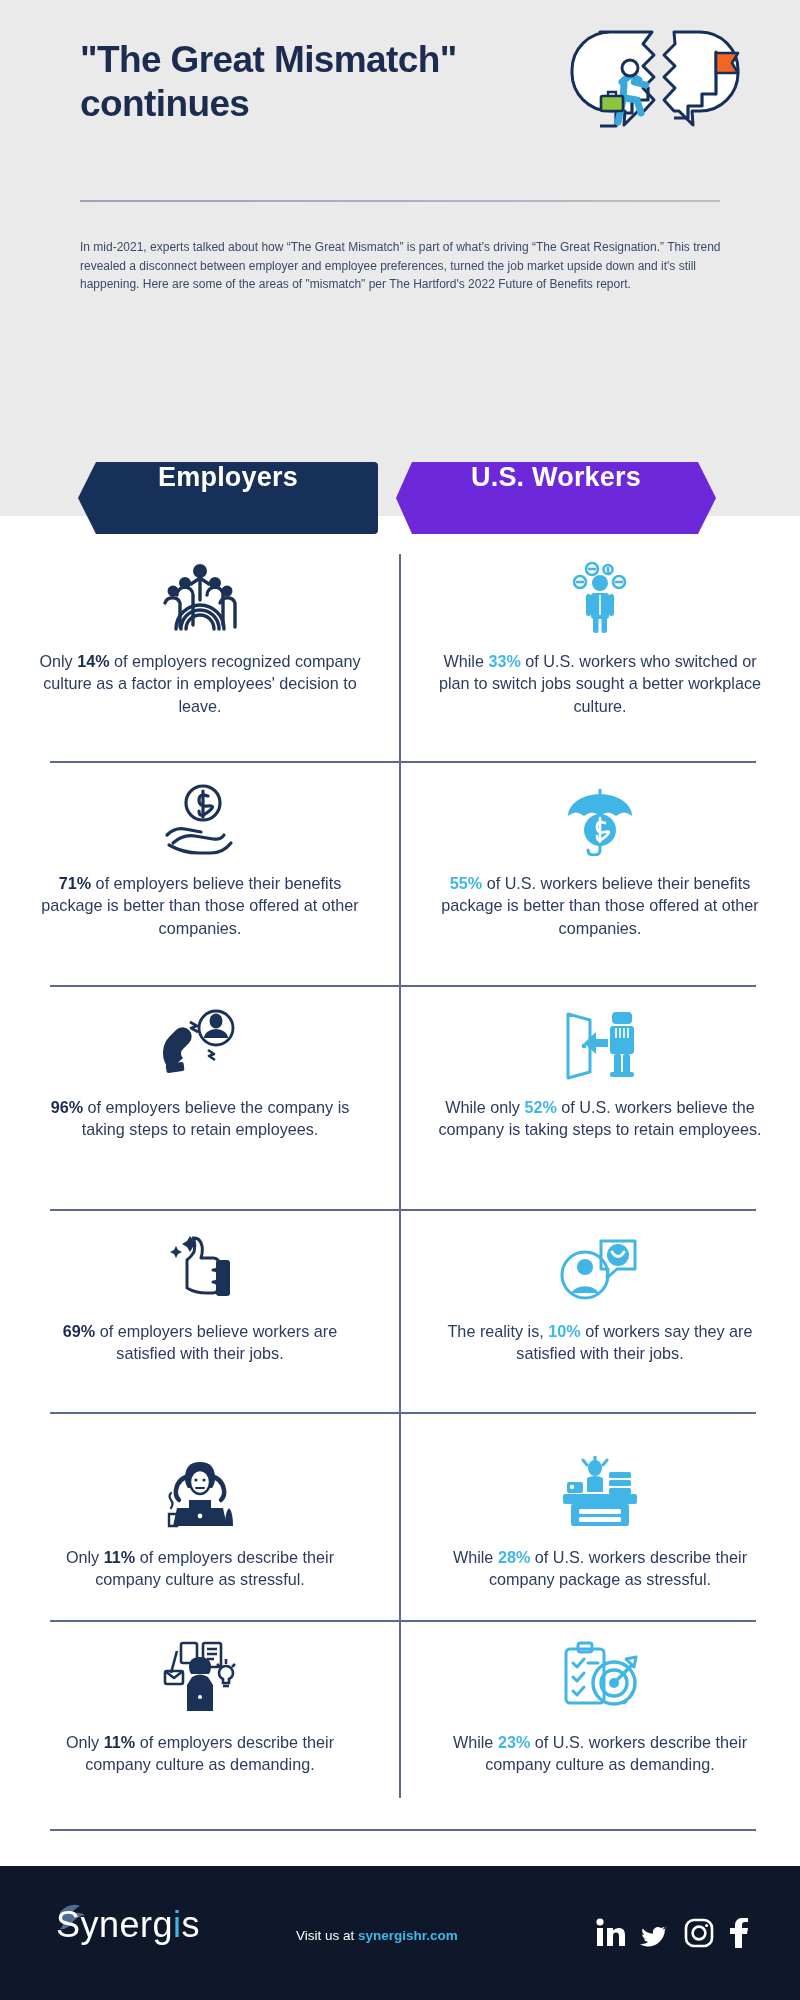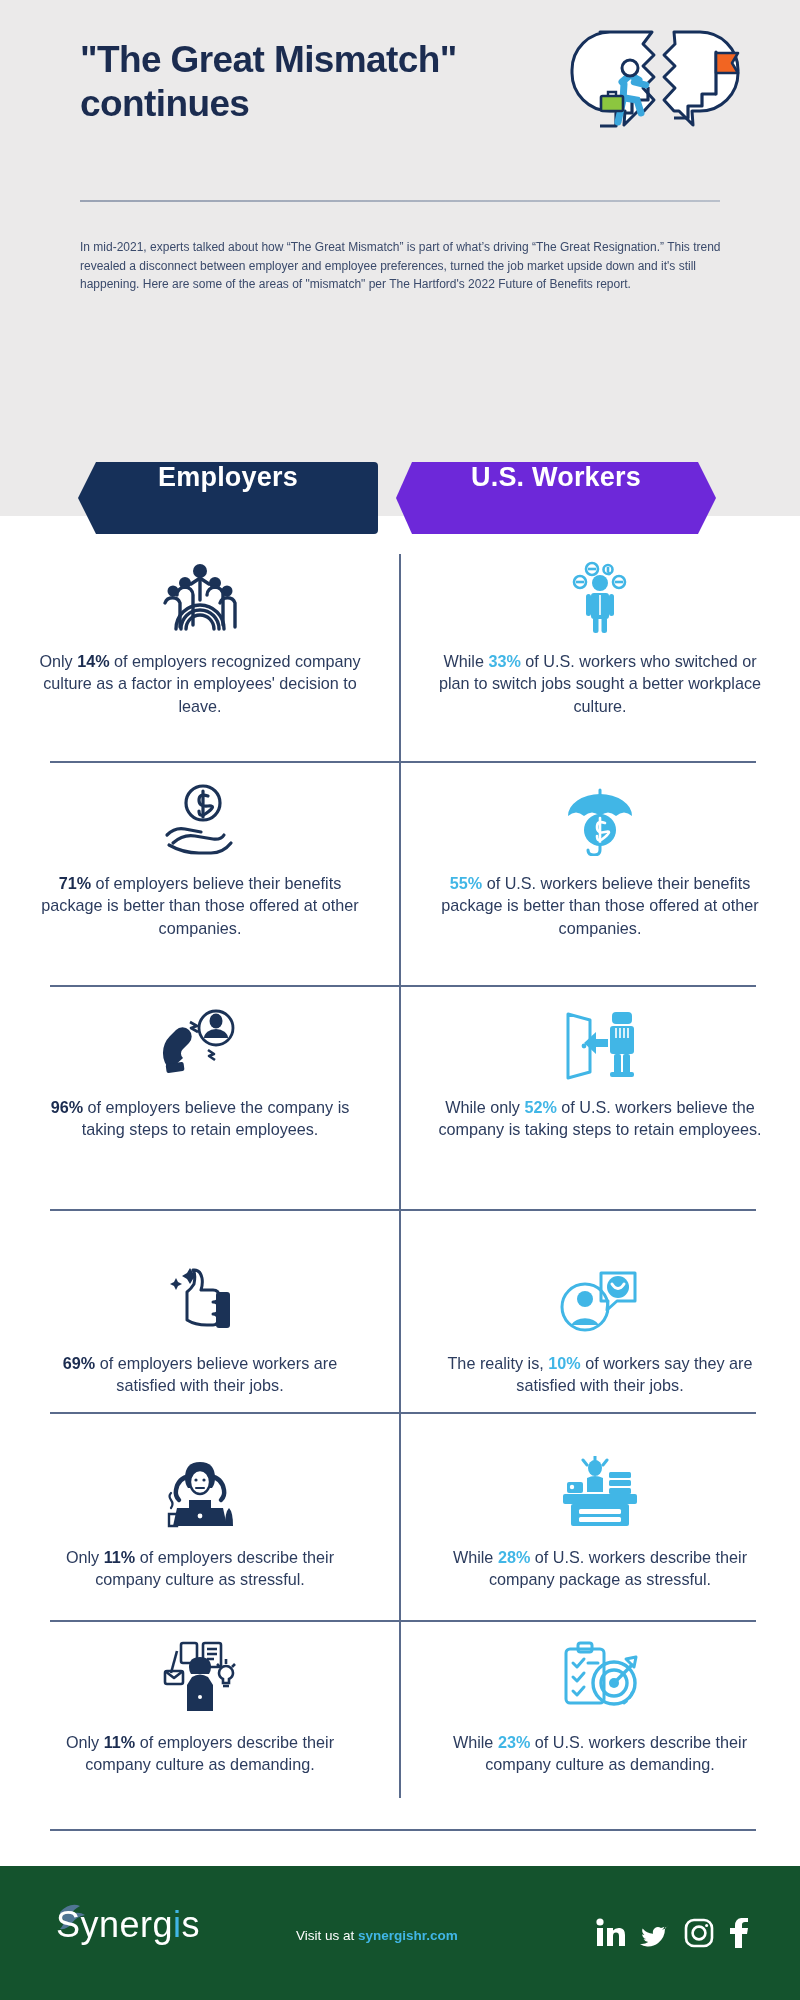--- a/index.html
+++ b/index.html
@@ -79,21 +79,21 @@
   }
   .stat {
     text-align:center; font-size:16.2px; line-height:1.38; color:#2c3c5e;
   }
   .stat b { font-weight:700; color:#1b2c50; }
   .stat .pct-blue { font-weight:700; color:#41b6e6; }
 
   
   .footer {
     position:absolute; left:0; top:1866px; width:800px; height:134px;
-    background:#14532d;
+    background:#0f172a;
     display:flex; align-items:center;
   }
   .logo { position:absolute; left:54px; top:34px; width:200px; height:66px; }
   .logo-text {
     position:absolute; left:56px; top:38px;
     font-size:36px; font-weight:300; color:#ffffff; letter-spacing:0.5px;
   }
   .logo-text .i-accent { color:#41b6e6; }
   .visit {
     position:absolute; left:296px; top:62px;
@@ -287,21 +287,21 @@
             <rect x="50" y="66" width="24" height="5" rx="2" fill="#41b6e6"></rect>
           </svg>
         </div>
         <div class="stat">
           <span>While only </span><span class="pct-blue">52%</span><span> of U.S. workers believe the company is taking steps to retain employees.</span>
         </div>
       </div>
     </div>
     <div class="hline" style="top:669px;"></div>
 
-    <div class="row" style="top:716px;">
+    <div class="row" style="top:684px;">
       <div class="cell">
         <div class="icon-wrap">
           <svg width="72" height="74" viewBox="0 0 72 74">
             <path d="M14 20 l4 2 l-4 2 l-2 4 l-2 -4 l-4 -2 l4 -2 l2 -4 z" fill="#1b3256"></path>
             <path d="M26 6 l3 5 l5 3 l-5 3 l-3 5 l-3 -5 l-5 -3 l5 -3 z" fill="#1b3256"></path>
             <path d="M30 22 q2 -10 -1 -14 q7 -1 9 8 q1 6 -1 12 h12 q6 0 6 6 q0 6 -6 6 q6 0 6 6 q0 6 -6 6
                      q5 0 5 5.5 q0 5.5 -5 5.5 h-6 q-12 0 -20 -5 v-28 q4 -3 7 -8 z" fill="#ffffff" stroke="#1b3256" stroke-width="3" stroke-linejoin="round"></path>
             <rect x="52" y="30" width="14" height="36" rx="3" fill="#1b3256"></rect>
           </svg>
         </div>

